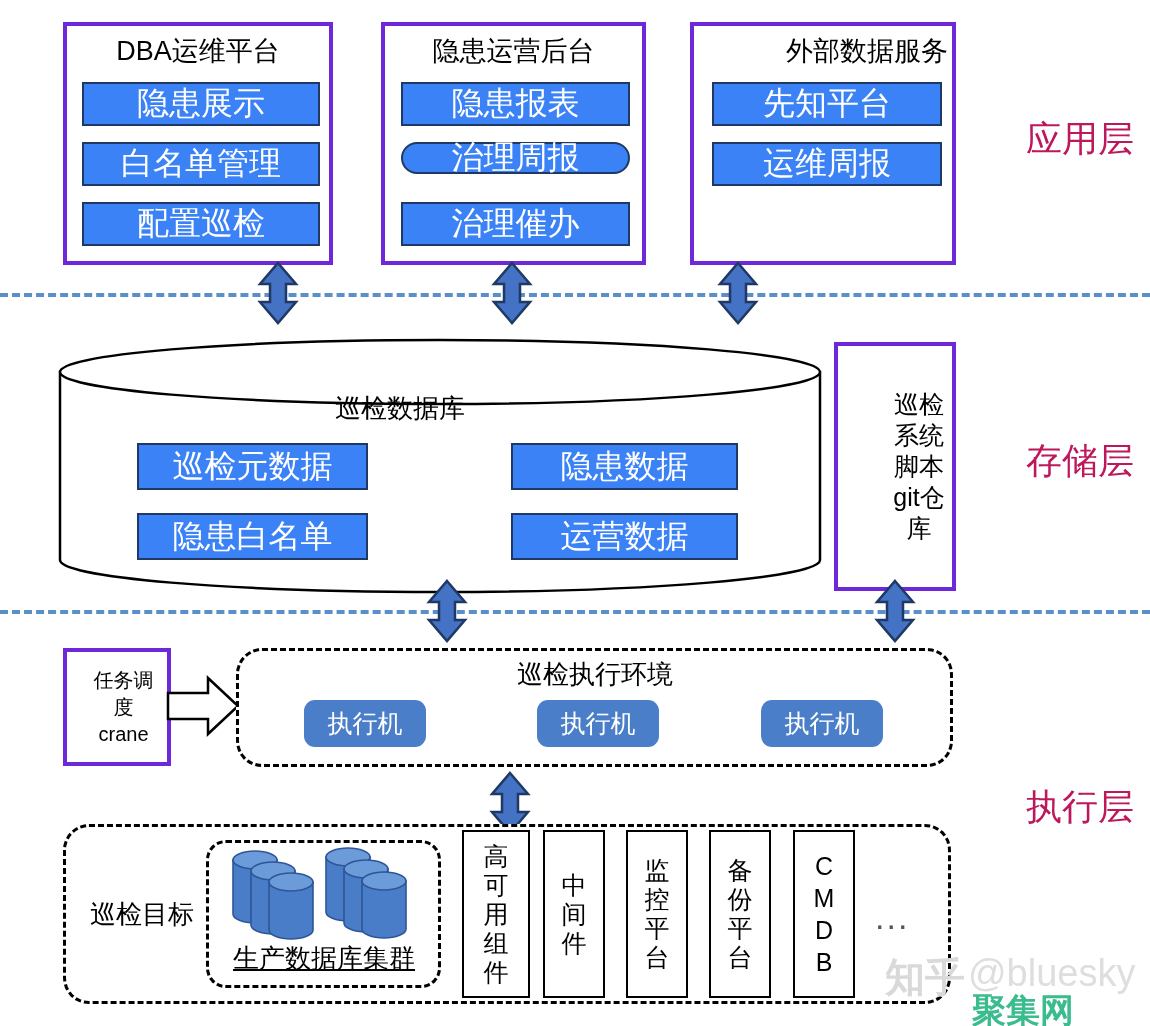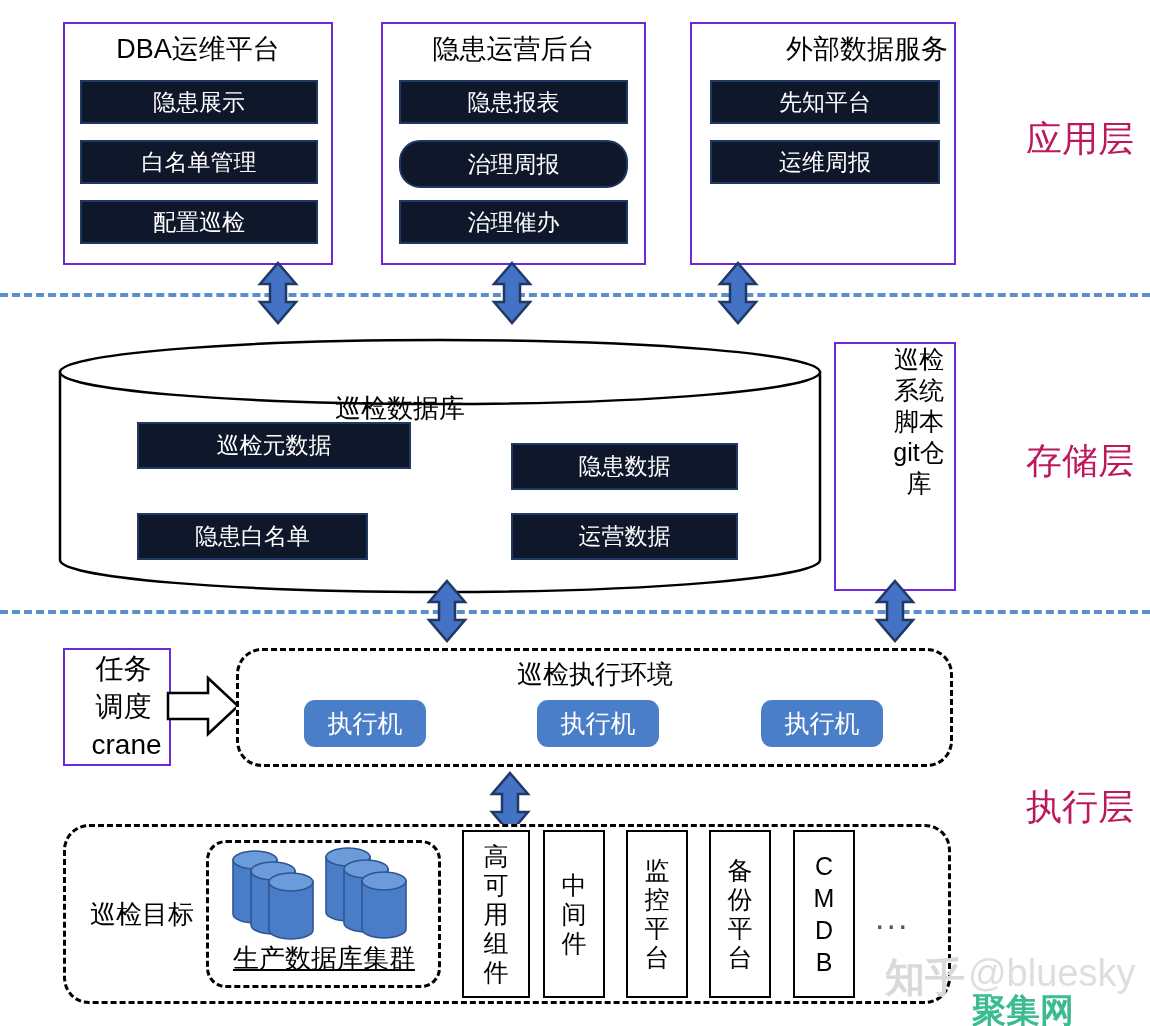--- a/index.html
+++ b/index.html
@@ -16,21 +16,21 @@
     position: relative;
     width: 1150px;
     height: 1026px;
     overflow: hidden;
     background: #ffffff;
   }
   .abs { position: absolute; box-sizing: border-box; }
 
   
   .solid-box {
-    border: 2px solid #6d28d9;
+    border: 4px solid #6d28d9;
     background: #ffffff;
   }
   .dashed-box-round {
     border: 3px dashed #000000;
     border-radius: 26px;
     background: #ffffff;
   }
 
   
   .group-title {
@@ -57,24 +57,24 @@
   }
   .multiline-label {
     font-size: 25px;
     line-height: 31px;
     color: #000;
     text-align: center;
   }
 
   
   .chip {
-    background: #0f172a;
+    background: #3b82f6;
     border: 2px solid #1F3864;
     color: #ffffff;
-    font-size: 23px;
+    font-size: 32px;
     display: flex;
     align-items: center;
     justify-content: center;
     white-space: nowrap;
   }
   .chip-round {
     background: #4A7EC8;
     border: none;
     border-radius: 11px;
     color: #ffffff;
@@ -142,21 +142,21 @@
   <div class="abs solid-box" style="left:63px; top:22px; width:270px; height:243px;">
     <div class="group-title" style="margin-top:8px;">DBA运维平台</div>
     <div class="chip abs" style="left:15px; top:56px; width:238px; height:44px;">隐患展示</div>
     <div class="chip abs" style="left:15px; top:116px; width:238px; height:44px;">白名单管理</div>
     <div class="chip abs" style="left:15px; top:176px; width:238px; height:44px;">配置巡检</div>
   </div>
 
   <div class="abs solid-box" style="left:381px; top:22px; width:265px; height:243px;">
     <div class="group-title" style="margin-top:8px;">隐患运营后台</div>
     <div class="chip abs" style="left:16px; top:56px; width:229px; height:44px;">隐患报表</div>
-    <div class="chip abs" style="left:16px; top:116px; width:229px; height:48px;border-radius:21px;">治理周报</div>
+    <div class="chip abs" style="left:16px; top:116px; width:229px; height:32px;border-radius:21px;">治理周报</div>
     <div class="chip abs" style="left:16px; top:176px; width:229px; height:44px;">治理催办</div>
   </div>
 
   <div class="abs solid-box" style="left:690px; top:22px; width:266px; height:243px;">
     <div class="group-title" style="margin-top:8px;margin-left:44px;">外部数据服务</div>
     <div class="chip abs" style="left:18px; top:56px; width:230px; height:44px;">先知平台</div>
     <div class="chip abs" style="left:18px; top:116px; width:230px; height:44px;">运维周报</div>
   </div>
 
   <div class="abs layer-label" style="left:1010px; top:118px; width:140px;">应用层</div>
@@ -180,46 +180,46 @@
   </div>
 
   <div class="abs" style="left:58px; top:338px; width:764px; height:256px;">
     <svg width="764" height="256" viewBox="0 0 764 256">
       <path d="M2,34 L2,222 A380,32 0 0 0 762,222 L762,34 Z" fill="#ffffff" stroke="#000000" stroke-width="2.5"></path>
       <ellipse cx="382" cy="34" rx="380" ry="32" fill="#ffffff" stroke="#000000" stroke-width="2.5"></ellipse>
     </svg>
   </div>
   <div class="abs plain-label" style="left:280px; top:392px; width:240px;">巡检数据库</div>
 
-  <div class="abs chip" style="left:137px; top:422px; width:274px; height:47px;">巡检元数据</div>
+  <div class="abs chip" style="left:137px; top:443px; width:231px; height:47px;">巡检元数据</div>
   <div class="abs chip" style="left:511px; top:443px; width:227px; height:47px;">隐患数据</div>
   <div class="abs chip" style="left:137px; top:513px; width:231px; height:47px;">隐患白名单</div>
   <div class="abs chip" style="left:511px; top:513px; width:227px; height:47px;">运营数据</div>
 
-  <div class="abs solid-box" style="left:834px; top:342px; width:122px; height:249px; display:flex; justify-content:center;padding-left:48px;">
+  <div class="abs solid-box" style="left:834px; top:342px; width:122px; height:249px; display:flex; align-items:center; justify-content:center;padding-left:48px;">
     <div class="multiline-label" style="width:90px;">巡检系统脚本git仓库</div>
   </div>
 
   <div class="abs layer-label" style="left:1010px; top:440px; width:140px;">存储层</div>
 
   <div class="abs sep-line" style="left:0px; top:610px; width:1150px;"></div>
 
   <div class="abs" style="left:427px; top:580px; width:40px; height:62px;">
     <svg width="40" height="62" viewBox="0 0 40 62">
       <polygon points="20,1 38,22 28,22 28,40 38,40 20,61 2,40 12,40 12,22 2,22" fill="#4472C4" stroke="#1F3864" stroke-width="2.5"></polygon>
     </svg>
   </div>
   <div class="abs" style="left:875px; top:580px; width:40px; height:62px;">
     <svg width="40" height="62" viewBox="0 0 40 62">
       <polygon points="20,1 38,22 28,22 28,40 38,40 20,61 2,40 12,40 12,22 2,22" fill="#4472C4" stroke="#1F3864" stroke-width="2.5"></polygon>
     </svg>
   </div>
 
   <div class="abs solid-box" style="left:63px; top:648px; width:108px; height:118px; display:flex; align-items:center; justify-content:center;">
-    <div class="multiline-label" style="width:64px; font-size:28px; line-height:38px;margin-left:13px;">任务调度crane</div>
+    <div class="multiline-label" style="width:64px; font-size:20px; line-height:27px;margin-left:13px;">任务调度crane</div>
   </div>
 
   <div class="abs" style="left:168px; top:673px; width:72px; height:66px;">
     <svg width="72" height="66" viewBox="0 0 72 66">
       <polygon points="0,20 40,20 40,5 70,33 40,61 40,46 0,46" fill="#ffffff" stroke="#000000" stroke-width="2.5"></polygon>
     </svg>
   </div>
 
   <div class="abs dashed-box-round" style="left:236px; top:648px; width:717px; height:119px;"></div>
   <div class="abs plain-label" style="left:480px; top:658px; width:230px;">巡检执行环境</div>

